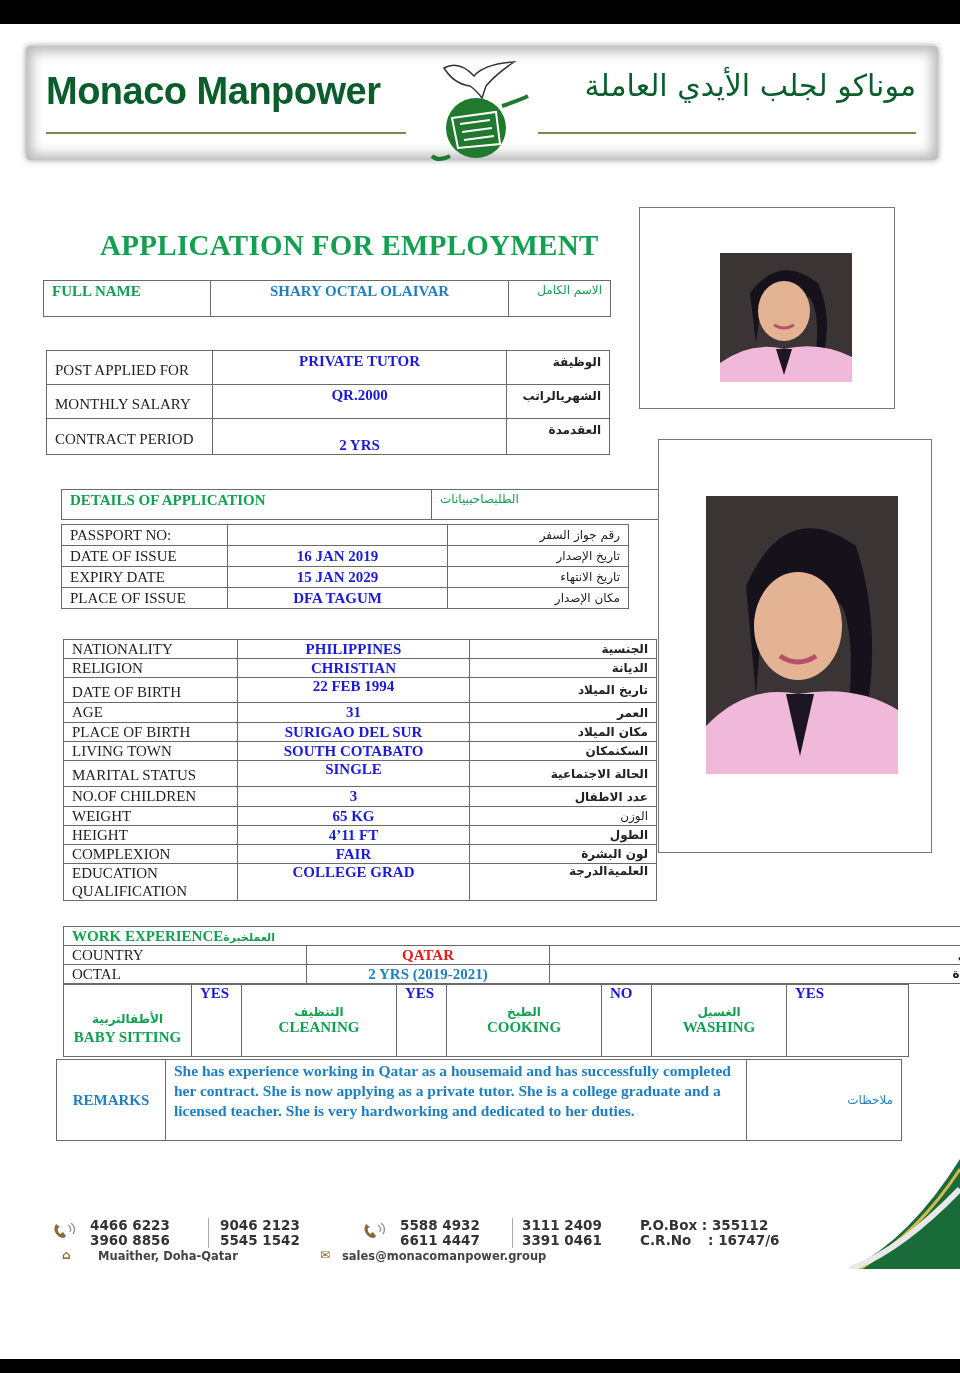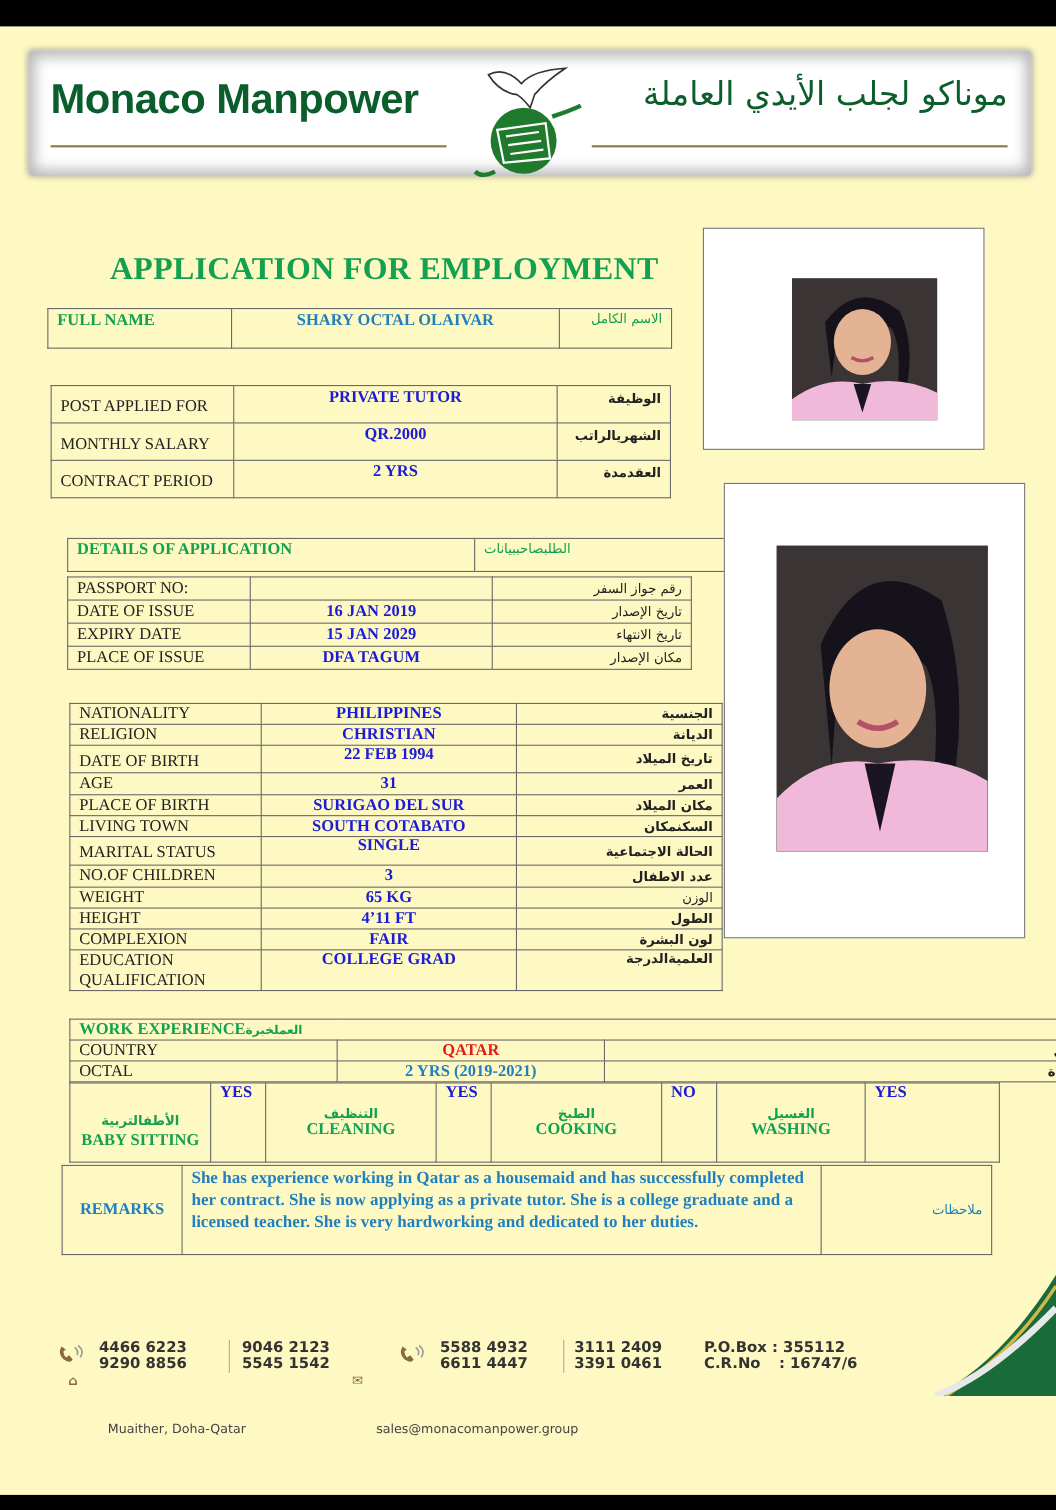--- a/index.html
+++ b/index.html
@@ -1,35 +1,35 @@
 <!DOCTYPE html>
 <html><head>
 <meta charset="utf-8">
 <style>
   *{box-sizing:border-box;margin:0;padding:0;}
   html,body{width:960px;height:1373px;background:#000;overflow:hidden;}
-  .page{position:absolute;left:0;top:24px;width:960px;height:1335px;background:#fef9c3;overflow:hidden;font-family:"Liberation Serif",serif;}
+  .page{position:absolute;left:0;top:24px;width:960px;height:1335px;background:#ffffff;overflow:hidden;font-family:"Liberation Serif",serif;}
   .hdr{position:absolute;left:26px;top:22px;width:912px;height:114px;background:#fff;box-shadow:0 0 12px 6px #bbb inset,0 0 6px #999;border-radius:4px;}
   .hdr .en{position:absolute;left:20px;top:24px;font-family:"Liberation Sans",sans-serif;font-weight:bold;font-size:38px;color:#0b5e2b;letter-spacing:-0.5px;}
   .hdr .ar{position:absolute;right:22px;top:22px;font-family:"DejaVu Sans",sans-serif;font-weight:normal;font-size:30px;color:#0b5e2b;direction:rtl;}
   .hdr .ln{position:absolute;height:2px;background:#8a7f4a;top:86px;}
   .logo{position:absolute;left:398px;top:10px;width:110px;height:110px;}
   .title{position:absolute;left:100px;top:205px;font-size:29px;font-weight:bold;color:#13a050;letter-spacing:0.3px;}
   table{border-collapse:collapse;position:absolute;font-family:"Liberation Serif",serif;}
   td{border:1px solid #6a6a6a;padding:0 8px;font-size:15px;color:#222;vertical-align:middle;}
   .v{color:#1a1ad8;font-weight:bold;text-align:center;}
   .ar-c{font-family:"DejaVu Sans",sans-serif;font-size:12px;text-align:right;direction:rtl;font-weight:bold;}
   .ar-n{font-family:"DejaVu Sans",sans-serif;font-size:12px;text-align:right;direction:rtl;}
   .g{color:#13a050;font-weight:bold;}
   .gb{color:#1f7fbf;font-weight:bold;}
   .photo-frame{position:absolute;border:1px solid #777;background:#fff;}
   .photo{position:absolute;background:#3a3434;overflow:hidden;}
   .footer{position:absolute;left:50px;top:1192px;font-family:"DejaVu Sans",sans-serif;font-weight:bold;color:#333;}
   .fcol{position:absolute;font-size:13.5px;line-height:15px;white-space:nowrap;}
-  .fsub{position:absolute;font-size:11.5px;color:#444;font-weight:normal;white-space:nowrap;margin-top:43px;}
+  .fsub{position:absolute;font-size:11.5px;color:#444;font-weight:bold;white-space:nowrap;}
   .swoosh{position:absolute;right:0;top:1135px;width:110px;height:110px;}
 </style>
 </head>
 <body>
 
 <div class="page">
 
   <div class="hdr">
     <div class="en">Monaco Manpower</div>
     <div class="ln" style="left:20px;width:360px;"></div>
@@ -64,21 +64,21 @@
       <td class="v" style="width:294px;vertical-align:top;padding-top:2px;">PRIVATE TUTOR</td>
       <td class="ar-c" style="vertical-align:top;padding-top:4px;">الوظيفة</td>
     </tr>
     <tr style="height:34px;">
       <td style="padding-top:6px;">MONTHLY SALARY</td>
       <td class="v" style="vertical-align:top;padding-top:2px;">QR.2000</td>
       <td class="ar-c" style="vertical-align:top;padding-top:4px;">الشهريالراتب</td>
     </tr>
     <tr style="height:34px;">
       <td style="padding-top:6px;">CONTRACT PERIOD</td>
-      <td class="v" style="vertical-align:top;padding-top:2px;">2 YRS</td>
+      <td class="v" style="vertical-align:top;padding-top:18px;">2 YRS</td>
       <td class="ar-c" style="vertical-align:top;padding-top:4px;">العقدمدة</td>
     </tr>
   </tbody>
     </table>
 
   <table style="left:61px;top:465px;width:678px;">
     <tbody>
         <tr style="height:30px;">
       <td class="g" style="vertical-align:top;padding-top:2px;width:370px;">DETAILS OF APPLICATION</td>
       <td class="ar-n" style="color:#13a050;text-align:left;vertical-align:top;padding-top:2px;border-left:none;">الطلبصاحببيانات</td>
@@ -256,21 +256,21 @@
     </div>
   </div>
 
   <div class="footer">
     <svg style="position:absolute;left:2px;top:6px;" width="28" height="18" viewBox="0 0 28 18">
         <path d="M4 2 Q0 8 6 14 Q12 18 14 14 L11 10 L8 12 Q5 9 6 6 L8 5Z" fill="#8a6a3a"></path>
         <path d="M16 3 Q20 6 18 10 M19 1 Q25 6 21 12" stroke="#999" stroke-width="1.5" fill="none"></path>
       </svg>
     <div class="fcol" style="left:40px;top:2px;">
         <div>4466 6223</div>
-        <div>9290 8856</div>
+        <div>3960 8856</div>
       </div>
     <div style="position:absolute;left:158px;top:2px;width:1px;height:30px;background:#aaa;"></div>
     <div class="fcol" style="left:170px;top:2px;">
         <div>9046 2123</div>
         <div>5545 1542</div>
       </div>
     <svg style="position:absolute;left:312px;top:6px;" width="28" height="18" viewBox="0 0 28 18">
         <path d="M4 2 Q0 8 6 14 Q12 18 14 14 L11 10 L8 12 Q5 9 6 6 L8 5Z" fill="#8a6a3a"></path>
         <path d="M16 3 Q20 6 18 10 M19 1 Q25 6 21 12" stroke="#999" stroke-width="1.5" fill="none"></path>
       </svg>

